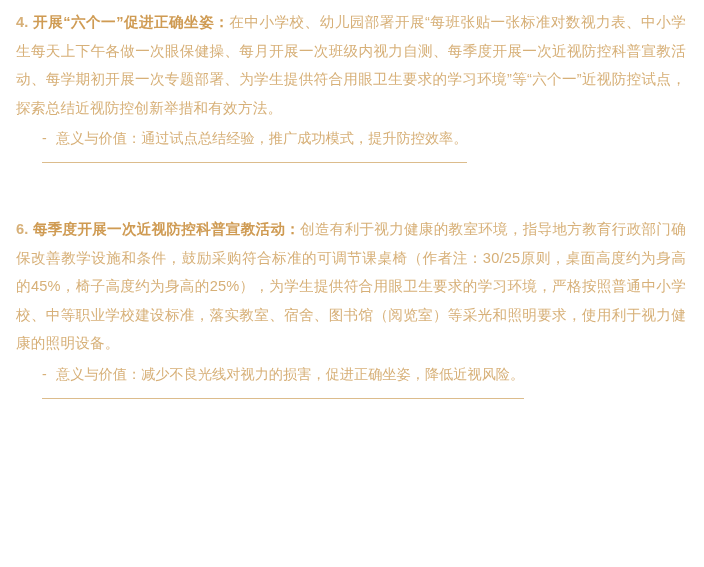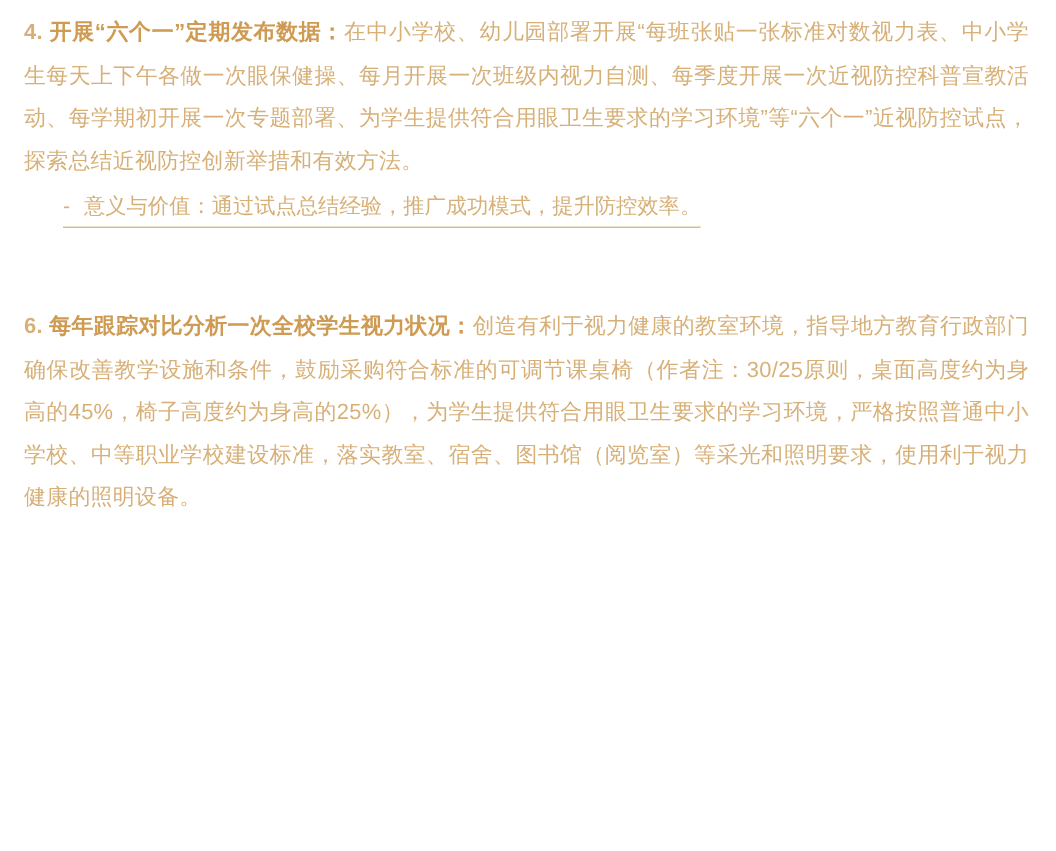--- a/index.html
+++ b/index.html
@@ -39,46 +39,49 @@
     font-weight: bold;
     color: #cf9b53;
   }
   .sub {
     margin: 4px 0 0 26px;
     font-size: 14.2px;
     line-height: 24px;
     color: #d7b078;
     display: inline-block;
     border-bottom: 1px solid #dcbc8c;
-    padding-bottom: 1px;
+    padding-bottom: 12px;
   }
   .sub-wrap {
     padding-left: 0px;
   }
   .dash {
     display: inline-block;
     width: 14px;
   }
   .gap-lg { height: 26px; }
   .gap-md { height: 22px; }
 </style>
 </head>
 <body>
 
 <div class="page">
 
   <div class="item">
-    <div class="para"><span class="num">4.</span> <span class="head">开展“六个一”定期发布数据</span><span class="head">：</span><span>在中小学校、幼儿园部署开展“每班张贴一张标准对数视力表、中小学生每天上下午各做一次眼保健操、每月开展一次班级内视力自测、每季度开展一次近视防控科普宣教活动、每学期初开展一次专题部署、为学生提供符合用眼卫生要求的学习环境”等“六个一”近视防控试点，探索总结近视防控创新举措和有效方法。</span></div>
+    <div class="para"><span class="num">4.</span> <span class="head">开展“六个一”促进正确坐姿</span><span class="head">：</span><span>在中小学校、幼儿园部署开展“每班张贴一张标准对数视力表、中小学生每天上下午各做一次眼保健操、每月开展一次班级内视力自测、每季度开展一次近视防控科普宣教活动、每学期初开展一次专题部署、为学生提供符合用眼卫生要求的学习环境”等“六个一”近视防控试点，探索总结近视防控创新举措和有效方法。</span></div>
     <div class="sub-wrap">
       <div class="sub"><span class="dash">-</span><span>意义与价值</span><span>：</span><span>通过试点总结经验，推广成功模式，提升防控效率。</span></div>
     </div>
   </div>
 
   <div class="gap-lg"></div>
 
 
   <div class="gap-md"></div>
 
   <div class="item">
-    <div class="para"><span class="num">6.</span> <span class="head">每年跟踪对比分析一次全校学生视力状况</span><span class="head">：</span><span>创造有利于视力健康的教室环境，指导地方教育行政部门确保改善教学设施和条件，鼓励采购符合标准的可调节课桌椅（作者注：30/25原则，桌面高度约为身高的45%，椅子高度约为身高的25%），为学生提供符合用眼卫生要求的学习环境，严格按照普通中小学校、中等职业学校建设标准，落实教室、宿舍、图书馆（阅览室）等采光和照明要求，使用利于视力健康的照明设备。</span></div>
+    <div class="para"><span class="num">6.</span> <span class="head">每季度开展一次近视防控科普宣教活动</span><span class="head">：</span><span>创造有利于视力健康的教室环境，指导地方教育行政部门确保改善教学设施和条件，鼓励采购符合标准的可调节课桌椅（作者注：30/25原则，桌面高度约为身高的45%，椅子高度约为身高的25%），为学生提供符合用眼卫生要求的学习环境，严格按照普通中小学校、中等职业学校建设标准，落实教室、宿舍、图书馆（阅览室）等采光和照明要求，使用利于视力健康的照明设备。</span></div>
+    <div class="sub-wrap">
+      <div class="sub"><span class="dash">-</span><span>意义与价值</span><span>：</span><span>减少不良光线对视力的损害，促进正确坐姿，降低近视风险。</span></div>
+    </div>
   </div>
 
 </div>
 
 </body></html>

